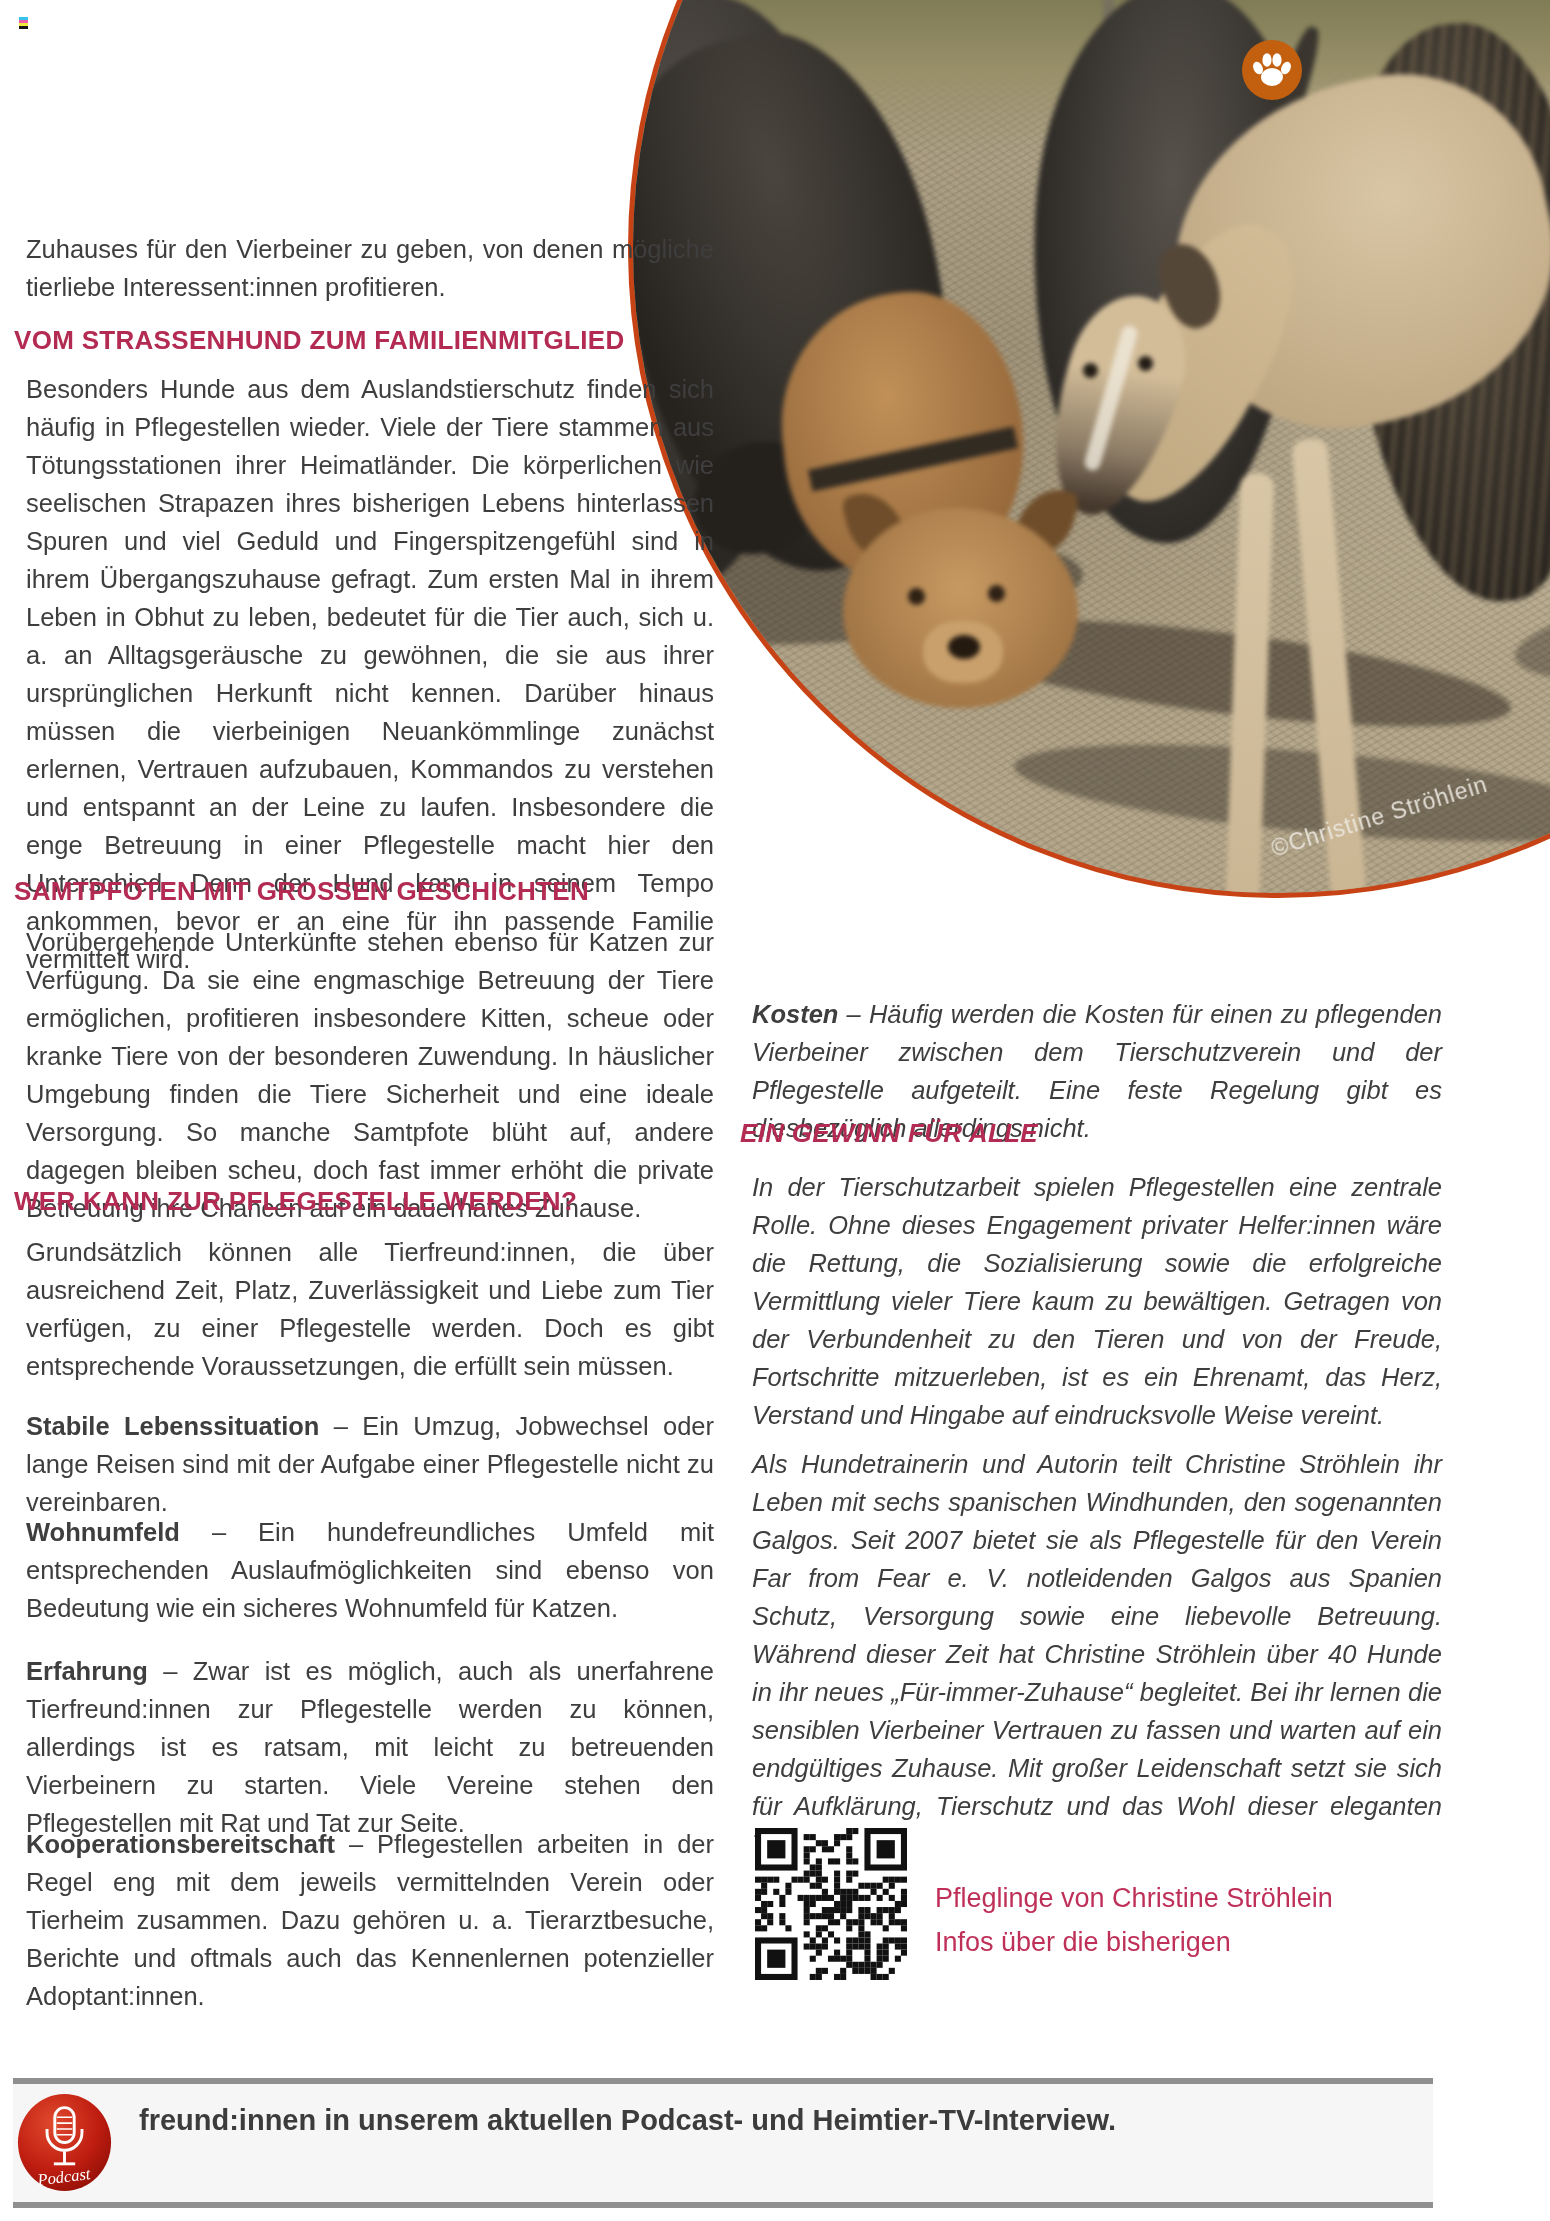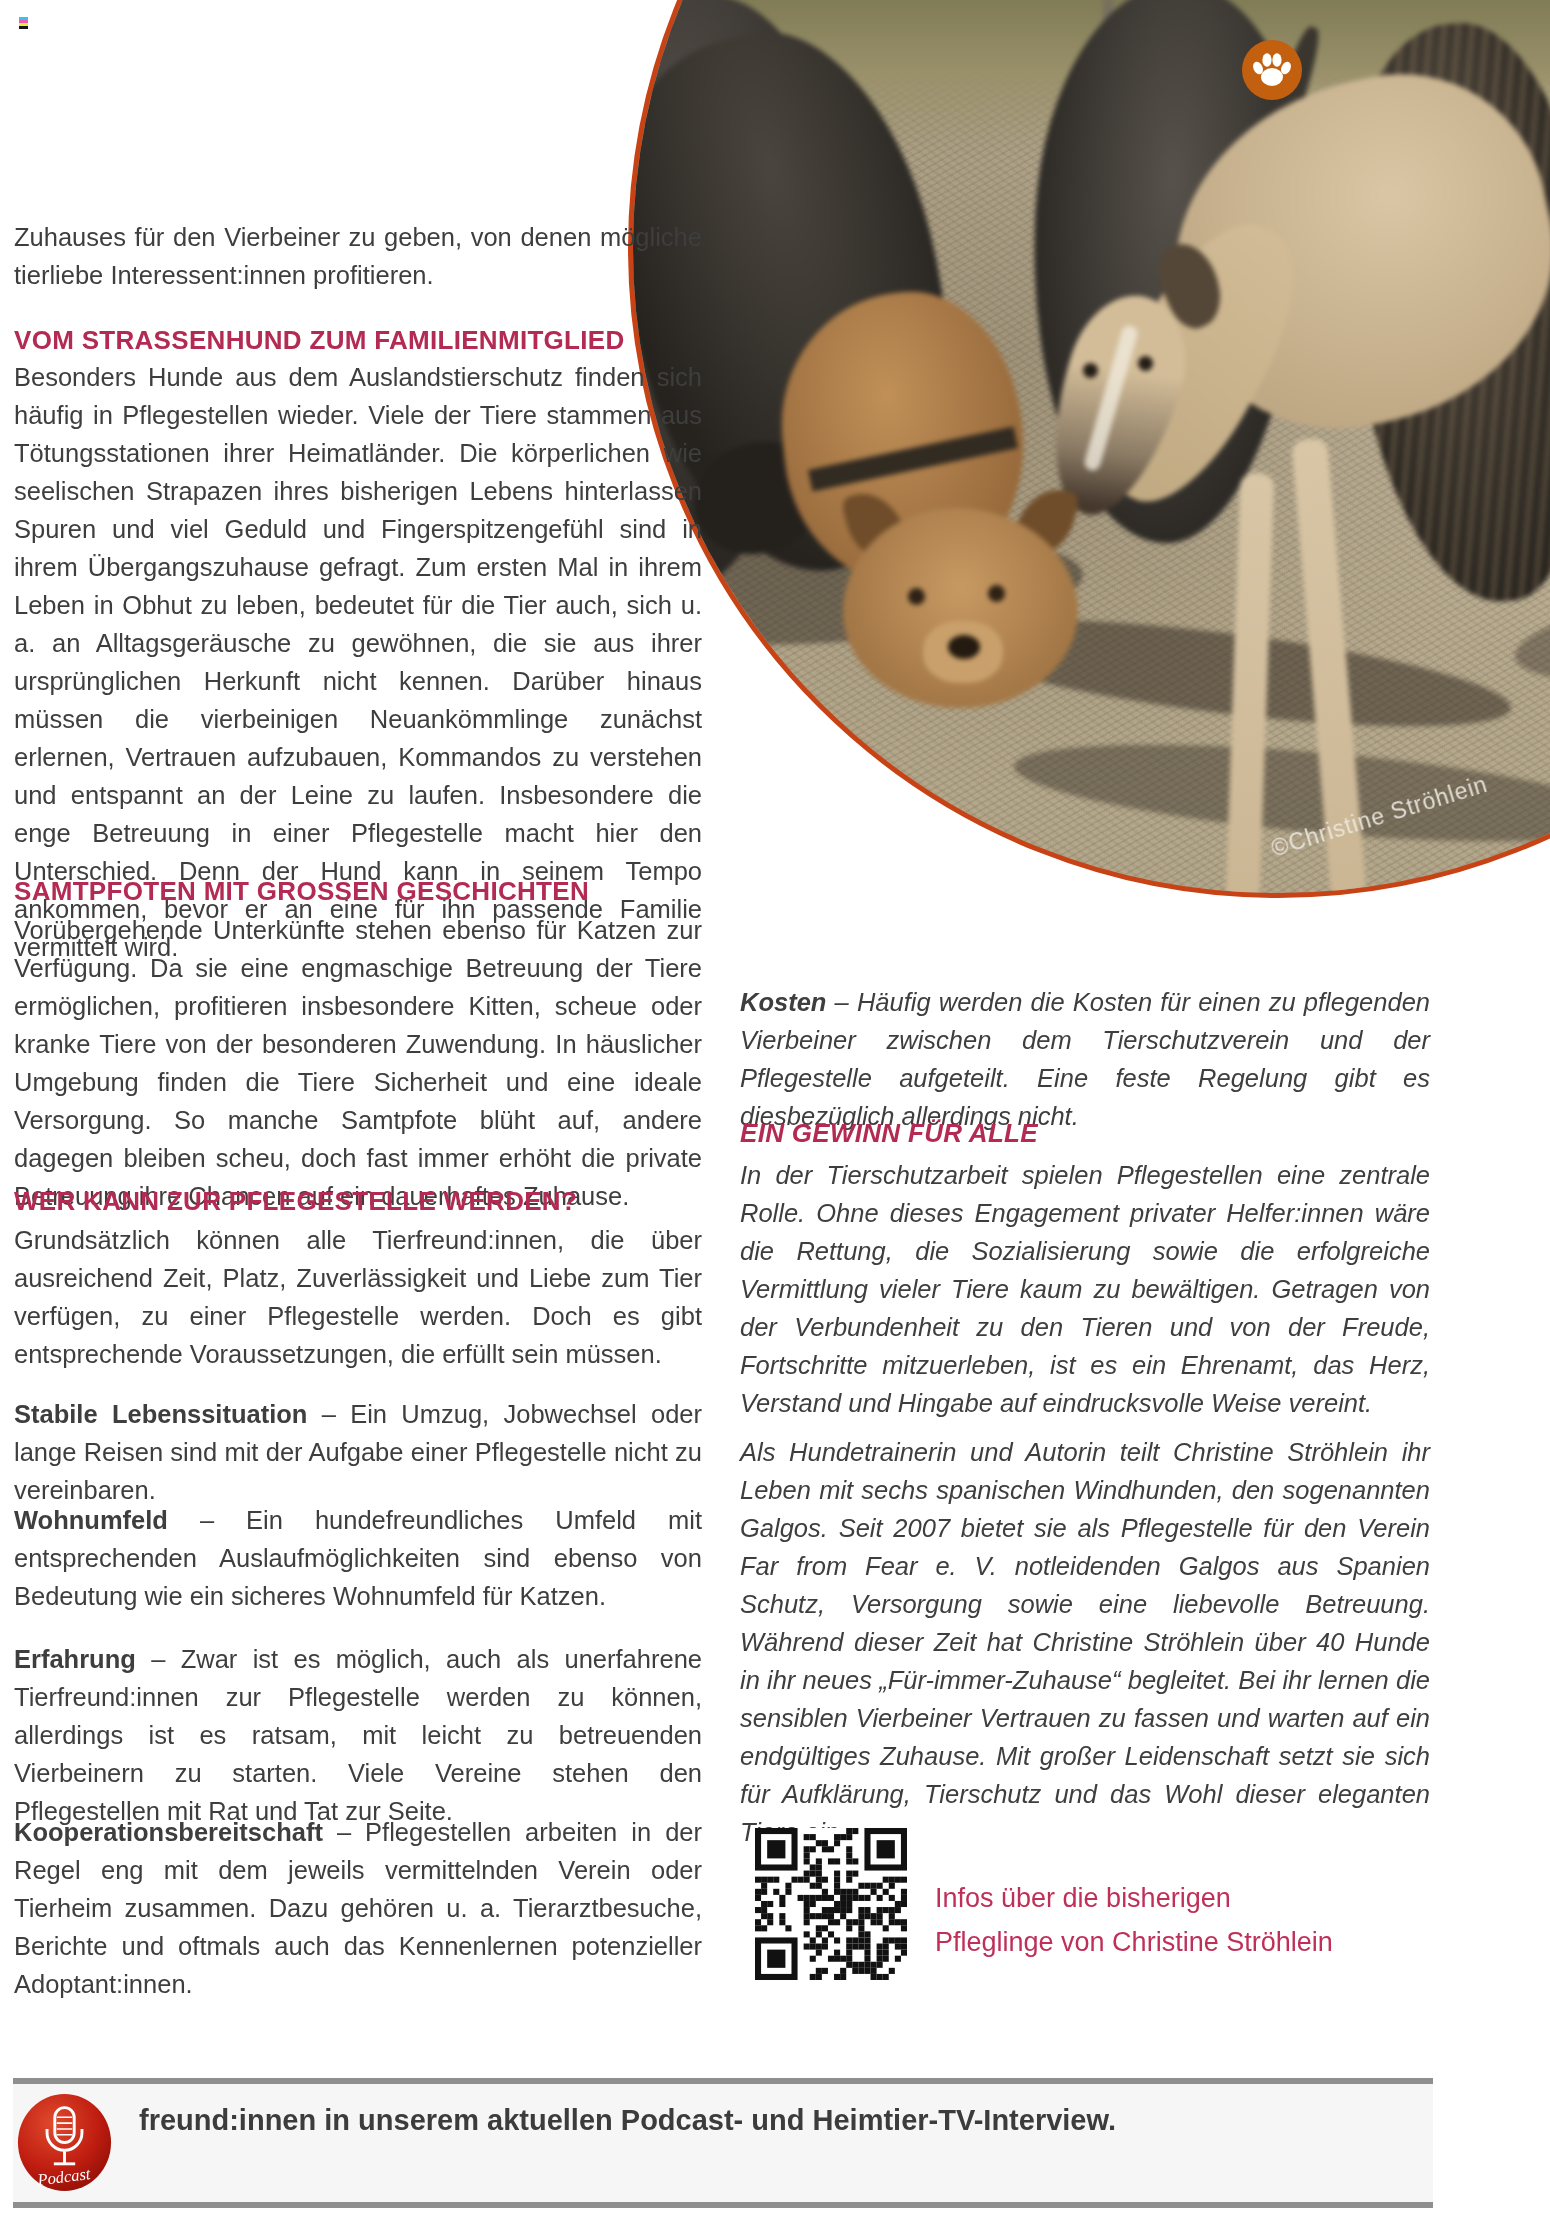--- a/index.html
+++ b/index.html
@@ -85,21 +85,21 @@
 
   .watermark{
     position:absolute;left:1272px;top:836px;z-index:3;transform:rotate(-17deg);transform-origin:left center;
     color:rgba(236,231,223,.92);font-size:23px;letter-spacing:1px;white-space:nowrap;
   }
   .paw-badge{position:absolute;left:1242px;top:40px;width:60px;height:60px;z-index:3;}
 
   
   .col-text{
     position:absolute;left:14px;width:688px;font-size:25.5px;line-height:38px;
-    text-align:justify;color:var(--bodyText,#3e3e3e);margin:0;z-index:2;
+    text-align:justify;color:var(--bodyText,#3e3e3e);margin:12px;z-index:2;
   }
   .col-right{left:740px;width:690px;font-style:italic;}
   .lead{font-weight:bold;}
   .sec-heading{
     position:absolute;left:14px;margin:0;font-size:26px;font-weight:bold;letter-spacing:.3px;
     color:var(--headingRed,#b32a52);z-index:2;white-space:nowrap;
   }
   .sec-heading.col-right{left:740px;}
 
   
@@ -423,22 +423,22 @@
       <rect fill="#fff" x="6" y="6" width="30" height="30"></rect>
       <rect x="12" y="12" width="18" height="18"></rect>
       <rect x="108" y="0" width="42" height="42"></rect>
       <rect fill="#fff" x="114" y="6" width="30" height="30"></rect>
       <rect x="120" y="12" width="18" height="18"></rect>
       <rect x="0" y="108" width="42" height="42"></rect>
       <rect fill="#fff" x="6" y="114" width="30" height="30"></rect>
       <rect x="12" y="120" width="18" height="18"></rect>
     </svg>
   <div class="qr-caption">
+    <span>Pfleglinge von Christine Ströhlein</span>
     <span>Infos über die bisherigen</span>
-    <span>Pfleglinge von Christine Ströhlein</span>
   </div>
 
   <div class="footer-bar"></div>
 
   <div class="podcast-badge">
     <svg viewBox="0 0 100 104" width="97" height="101">
       <defs>
         <radialGradient id="pg" cx="38%" cy="30%" r="80%">
           <stop offset="0%" stop-color="#e04a2e"></stop>
           <stop offset="60%" stop-color="#bf1d10"></stop>

